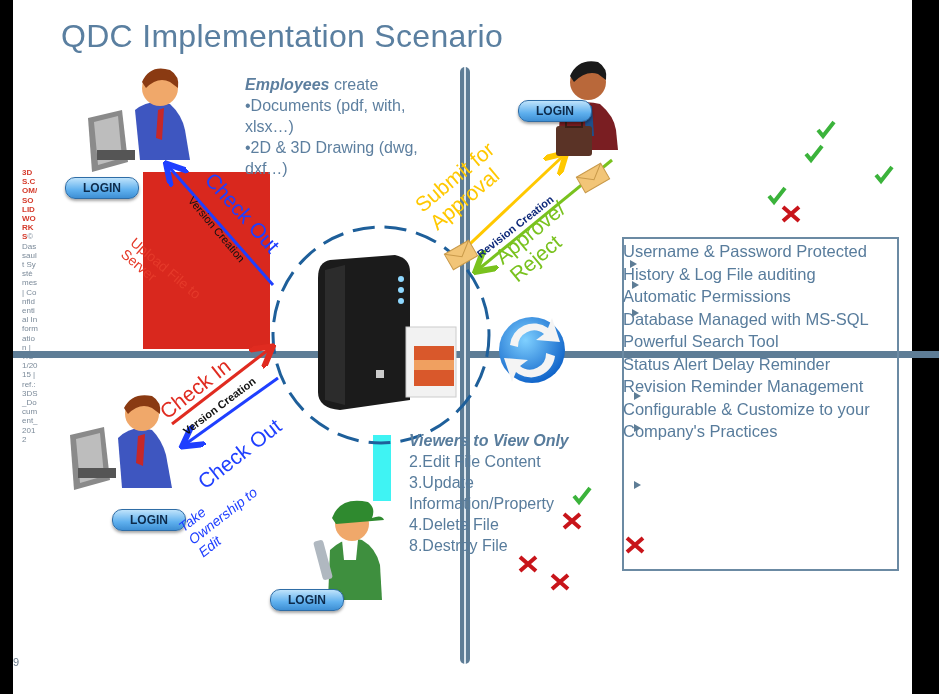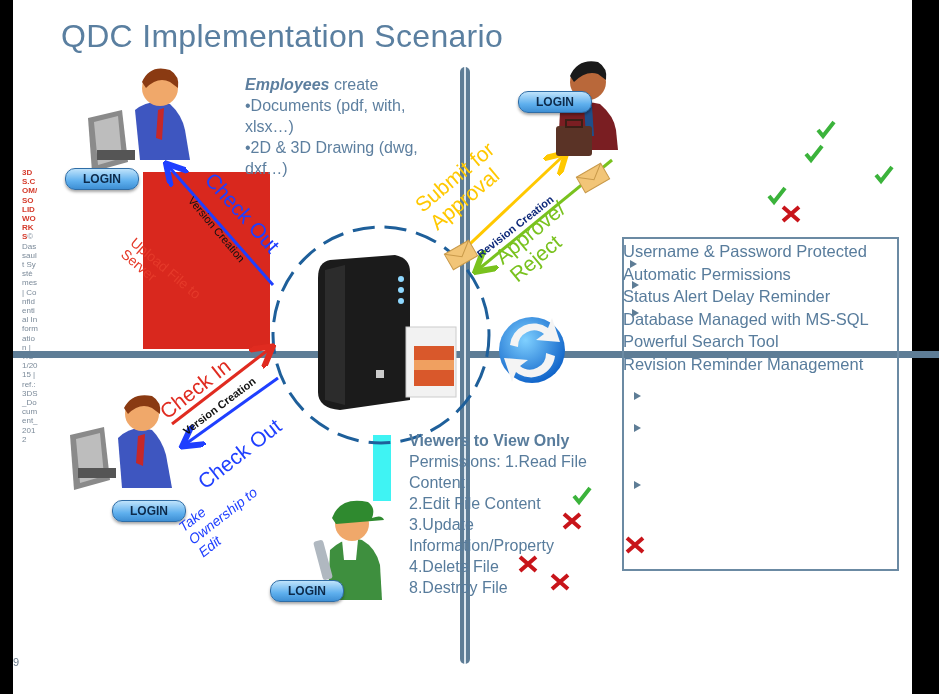--- a/index.html
+++ b/index.html
@@ -10,25 +10,25 @@
   .abs{position:absolute;}
   .vline{position:absolute;left:460px;top:67px;width:10px;height:597px;background:#5e7d96;border-radius:5px;}
   .vline-inner{position:absolute;left:464px;top:67px;width:2px;height:597px;background:#dce6ee;}
   .hline{position:absolute;left:13px;top:351px;width:926px;height:7px;background:#5e7d96;}
   .sidetext{position:absolute;left:22px;top:168px;width:16px;font-size:8px;line-height:9.2px;color:#7b8a99;word-break:break-all;}
   .sidetext .red{color:#d53b2c;font-weight:bold;}
   .pagenum{position:absolute;left:13px;top:656px;font-size:11px;color:#6c7c8c;}
   .emp-text{position:absolute;left:213px;top:74px;width:200px;font-size:16px;line-height:21px;color:#5d7f9f;margin-left:32px;}
   .emp-text i{font-weight:bold;}
   .redbox{position:absolute;left:143px;top:172px;width:127px;height:177px;background:#d9281e;}
-  .login{position:absolute;width:72px;height:20px;border-radius:10px;background:linear-gradient(#bfe3fb,#5fb0ee 60%,#3e8fd4);border:1px solid #2f6da6;font-size:12px;font-weight:bold;color:#0d2a4a;text-align:center;line-height:20px;box-shadow:0 2px 3px rgba(0,0,0,.35);}
+  .login{position:absolute;width:72px;height:20px;border-radius:10px;background:linear-gradient(#bfe3fb,#5fb0ee 60%,#3e8fd4);border:1px solid #2f6da6;font-size:12px;font-weight:bold;color:#0d2a4a;text-align:center;line-height:20px;box-shadow:0 2px 3px rgba(0,0,0,.35);margin-top:9px;}
   .feature-box{position:absolute;left:622px;top:237px;width:273px;height:330px;border:2px solid #6b8aa3;background:transparent;}
   .feature-list{position:absolute;left:623px;top:240px;width:270px;font-size:16.5px;line-height:22.5px;color:#587c9c;}
   .viewer-text{position:absolute;left:409px;top:430px;width:200px;font-size:16px;line-height:21px;color:#587c9c;}
-  .viewer-text .it2{}
+  .viewer-text .it2{font-style:italic;}
   .bullet{position:absolute;width:0;height:0;border-top:4px solid transparent;border-bottom:4px solid transparent;border-left:7px solid #5e7d96;}
   .cyan{position:absolute;left:373px;top:435px;width:18px;height:66px;background:#3ff3f3;}
   .rot{position:absolute;white-space:nowrap;transform-origin:left bottom;}
 </style>
 </head>
 <body>
 
 <div class="blk-left"></div>
 <div class="blk-right"></div>
 
@@ -182,32 +182,33 @@
 <div class="rot" style="left:520px;top:240px;width:90px;white-space:normal;font-size:21px;line-height:23px;color:#79c21e;transform:rotate(-40deg);">Approve/ Reject</div>
 
 <div class="rot" style="left:170px;top:400px;font-size:21px;color:#e02b20;transform:rotate(-38deg);">Check In</div>
 <div class="rot" style="left:188px;top:425px;font-size:11px;color:#111;font-weight:bold;transform:rotate(-37deg);">Version Creation</div>
 <div class="rot" style="left:208px;top:470px;font-size:21px;color:#1f3fff;transform:rotate(-38deg);">Check Out</div>
 <div class="rot" style="left:205px;top:512px;width:100px;white-space:normal;font-size:14px;line-height:16px;color:#1f3fff;font-style:italic;transform:rotate(-38deg);">Take Ownership to Edit</div>
 
 <div class="feature-box"></div>
 <div class="feature-list">
   <div>Username &amp; Password Protected</div>
+  <div>History &amp; Log File auditing</div>
   <div>Automatic Permissions</div>
+  <div>Database Managed with MS-SQL Powerful Search Tool</div>
   <div>Status Alert Delay Reminder</div>
-  <div>Database Managed with MS-SQL Powerful Search Tool</div>
   <div>Revision Reminder Management</div>
+  <div>Configurable &amp; Customize to your Company's Practices</div>
 </div>
 <div class="bullet" style="left:630px;top:260px;"></div>
 <div class="bullet" style="left:632px;top:281px;"></div>
 <div class="bullet" style="left:632px;top:309px;"></div>
 <div class="bullet" style="left:634px;top:392px;"></div>
 <div class="bullet" style="left:634px;top:424px;"></div>
 <div class="bullet" style="left:634px;top:481px;"></div>
 
 <div class="viewer-text">
   <div class="it2"><b>Viewers to View Only</b></div>
-  <div><span>Permissions:</span> <span>1.Read File Content</span></div>
   <div>2.Edit File Content</div>
   <div>3.Update Information/Property</div>
   <div>4.Delete File</div>
   <div>8.Destroy File</div>
 </div>
 
 </body></html>

